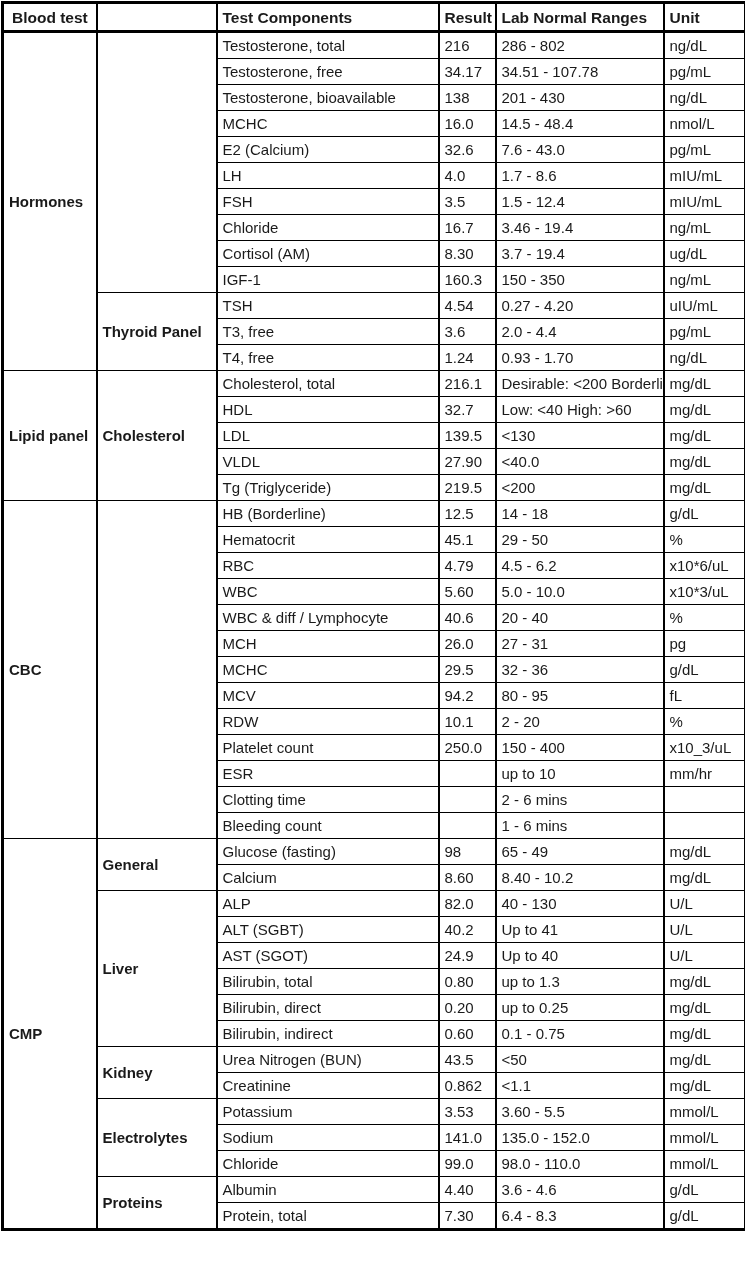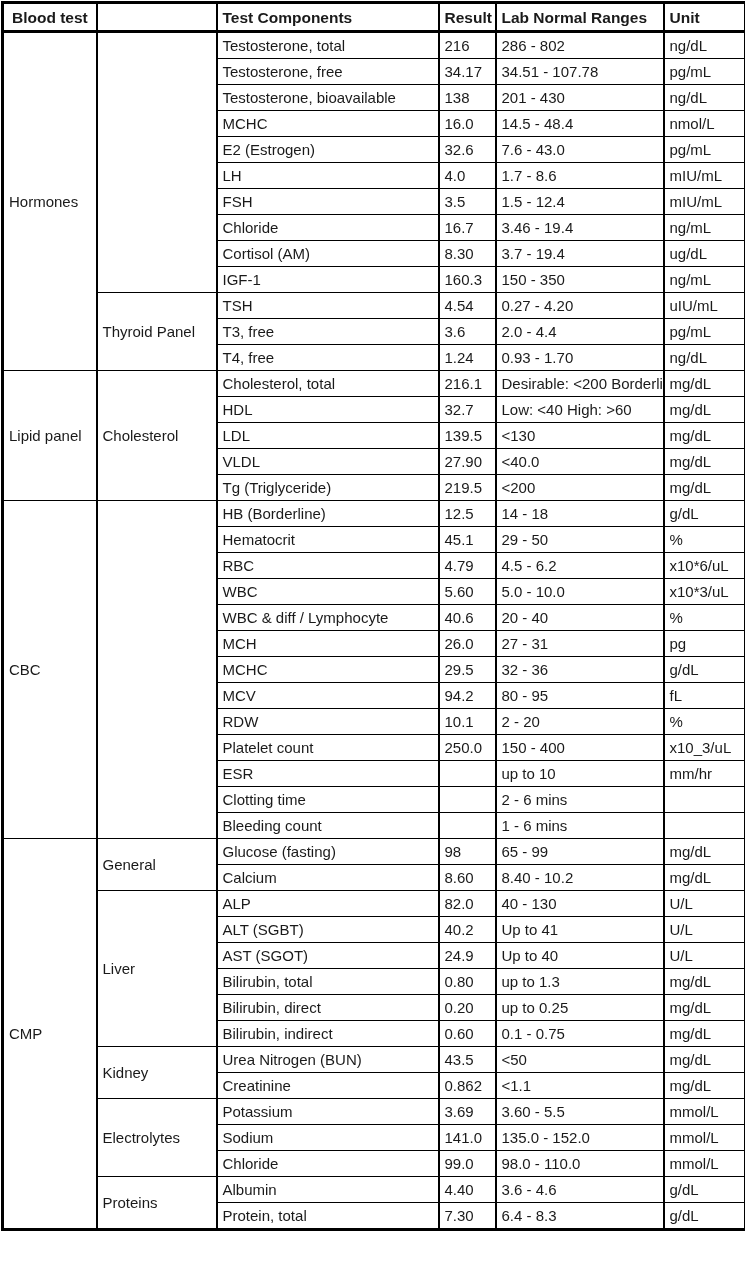--- a/index.html
+++ b/index.html
@@ -44,21 +44,21 @@
     font-size: 15.5px;
     text-align: left;
     border-bottom-width: 3px;
     height: 26px;
   }
   table.blood-table th.h-blood-test {
     text-align: left;
     padding-left: 8px;
   }
   td.section-cell, td.subsection-cell {
-    font-weight: 400;
+    font-weight: 700;
     vertical-align: middle;
   }
   td.range-cell {
     white-space: pre-line;
   }
   td.sub-top {
     border-top-width: 2px;
   }
   td.sec-top {
     border-top-width: 3px;
@@ -108,21 +108,21 @@
           <td class="range-cell">201 - 430</td>
           <td class="unit-cell">ng/dL</td>
         </tr>
         <tr>
           <td class="component-cell">MCHC</td>
           <td class="result-cell">16.0</td>
           <td class="range-cell">14.5 - 48.4</td>
           <td class="unit-cell">nmol/L</td>
         </tr>
         <tr>
-          <td class="component-cell">E2 (Estrogen)</td>
+          <td class="component-cell">E2 (Calcium)</td>
           <td class="result-cell">32.6</td>
           <td class="range-cell">7.6 - 43.0</td>
           <td class="unit-cell">pg/mL</td>
         </tr>
         <tr>
           <td class="component-cell">LH</td>
           <td class="result-cell">4.0</td>
           <td class="range-cell">1.7 - 8.6</td>
           <td class="unit-cell">mIU/mL</td>
         </tr>
@@ -282,21 +282,21 @@
           <td class="component-cell">Bleeding count</td>
           <td class="result-cell"></td>
           <td class="range-cell">1 - 6 mins</td>
           <td class="unit-cell"></td>
         </tr>
         <tr>
           <td class="section-cell sec-top" rowspan="15">CMP</td>
           <td class="subsection-cell sec-top" rowspan="2">General</td>
           <td class="component-cell sec-top">Glucose (fasting)</td>
           <td class="result-cell sec-top">98</td>
-          <td class="range-cell sec-top">65 - 99</td>
+          <td class="range-cell sec-top">65 - 49</td>
           <td class="unit-cell sec-top">mg/dL</td>
         </tr>
         <tr>
           <td class="component-cell">Calcium</td>
           <td class="result-cell">8.60</td>
           <td class="range-cell">8.40 - 10.2</td>
           <td class="unit-cell">mg/dL</td>
         </tr>
         <tr>
           <td class="subsection-cell sub-top" rowspan="6">Liver</td>
@@ -344,21 +344,21 @@
         </tr>
         <tr>
           <td class="component-cell">Creatinine</td>
           <td class="result-cell">0.862</td>
           <td class="range-cell">&lt;1.1</td>
           <td class="unit-cell">mg/dL</td>
         </tr>
         <tr>
           <td class="subsection-cell sub-top" rowspan="3">Electrolytes</td>
           <td class="component-cell sub-top">Potassium</td>
-          <td class="result-cell sub-top">3.69</td>
+          <td class="result-cell sub-top">3.53</td>
           <td class="range-cell sub-top">3.60 - 5.5</td>
           <td class="unit-cell sub-top">mmol/L</td>
         </tr>
         <tr>
           <td class="component-cell">Sodium</td>
           <td class="result-cell">141.0</td>
           <td class="range-cell">135.0 - 152.0</td>
           <td class="unit-cell">mmol/L</td>
         </tr>
         <tr>

